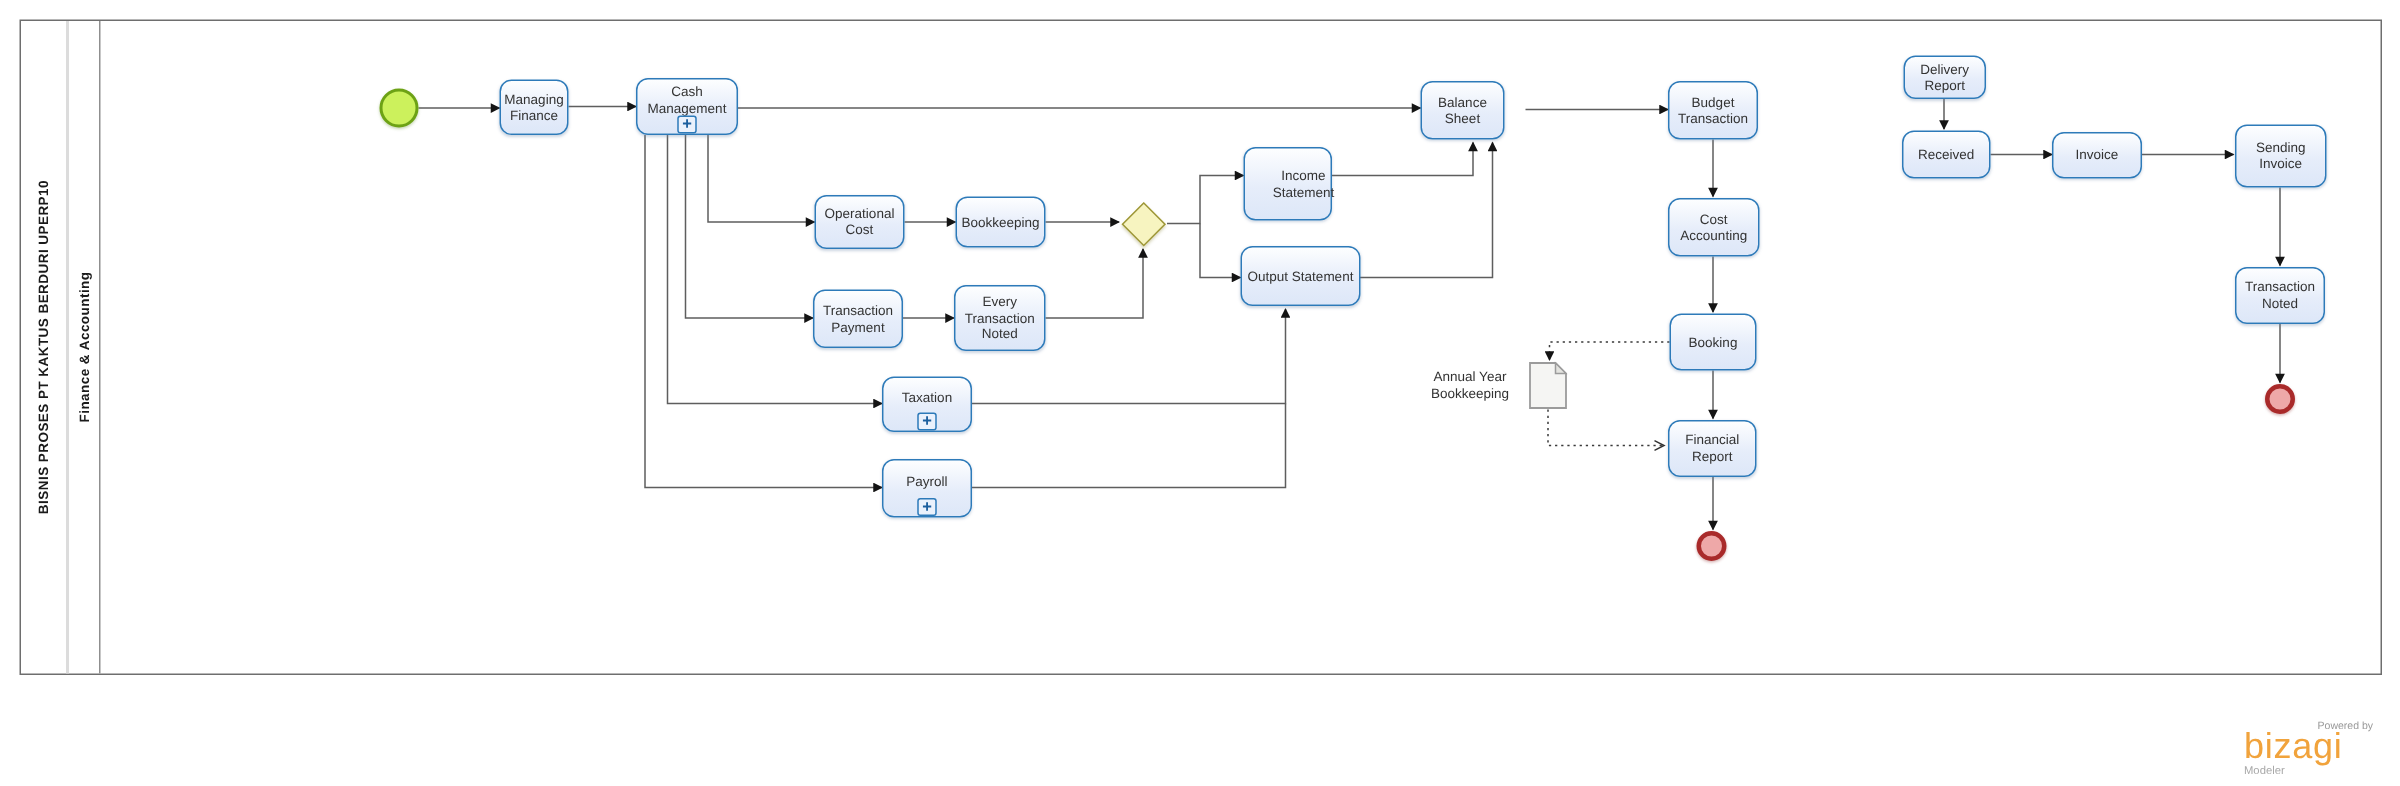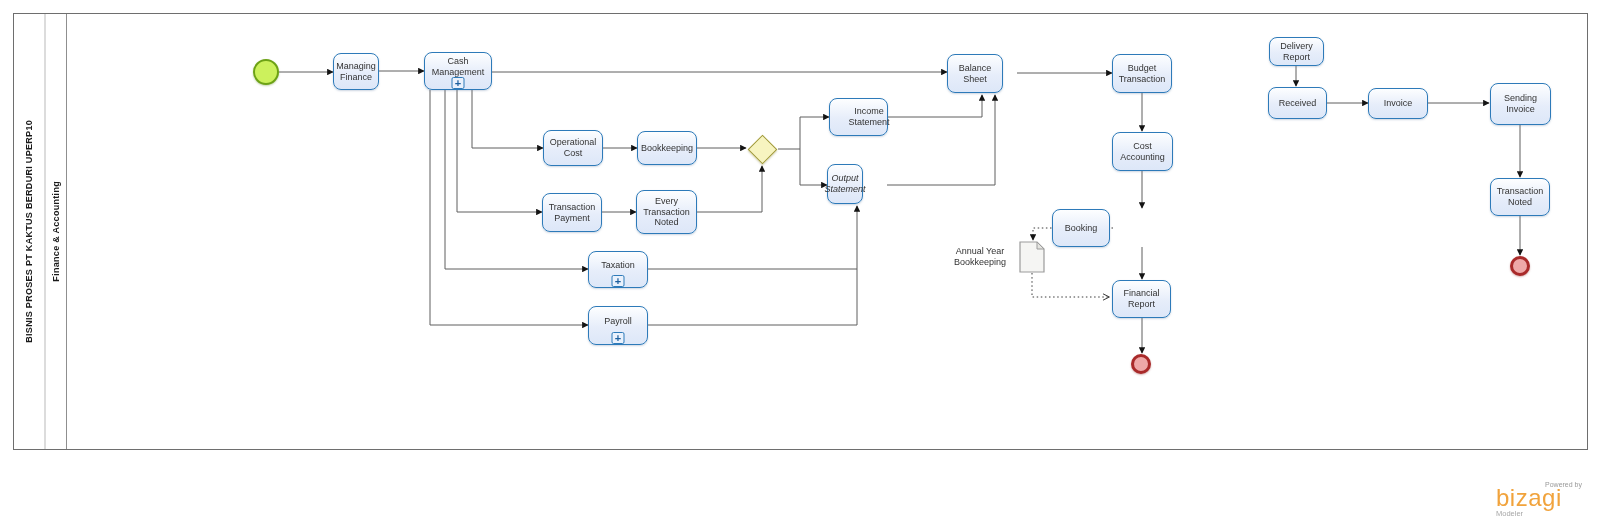--- a/index.html
+++ b/index.html
@@ -117,36 +117,36 @@
       </div>
       <div class="node task" style="left: 542px; top: 193px; width: 60px; height: 39px;">
         <span class="lbl">Transaction Payment</span>
       </div>
       <div class="node task" style="left: 636px; top: 190px; width: 61px; height: 44px;">
         <span class="lbl">Every Transaction Noted</span>
       </div>
       <div class="node gateway" style="left: 747px; top: 134px; width: 30px; height: 30px;">
         <div class="diamond"></div>
       </div>
-      <div class="node task" style="left: 829px; top: 98px; width: 59px; height: 38px; padding-left: 21px;">
+      <div class="node task" style="left: 829px; top: 98px; width: 59px; height: 49px; padding-left: 21px;">
         <span class="lbl">Income Statement</span>
       </div>
-      <div class="node task" style="left: 827px; top: 164px; width: 36px; height: 40px; font-style: italic;">
+      <div class="node task" style="left: 827px; top: 164px; width: 80px; height: 40px;">
         <span class="lbl">Output Statement</span>
       </div>
       <div class="node task" style="left: 947px; top: 54px; width: 56px; height: 39px;">
         <span class="lbl">Balance Sheet</span>
       </div>
       <div class="node task" style="left: 1112px; top: 54px; width: 60px; height: 39px;">
         <span class="lbl">Budget Transaction</span>
       </div>
       <div class="node task" style="left: 1112px; top: 132px; width: 61px; height: 39px;">
         <span class="lbl">Cost Accounting</span>
       </div>
-      <div class="node task" style="left: 1052px; top: 209px; width: 58px; height: 38px;">
+      <div class="node task" style="left: 1113px; top: 209px; width: 58px; height: 38px;">
         <span class="lbl">Booking</span>
       </div>
       <div class="node task" style="left: 1112px; top: 280px; width: 59px; height: 38px;">
         <span class="lbl">Financial Report</span>
       </div>
       <div class="node end" style="left: 1131px; top: 354px; width: 20px; height: 20px;"></div>
       <div class="node subprocess" style="left: 588px; top: 251px; width: 60px; height: 37px;">
         <span class="lbl">Taxation</span>
         <div class="plus-marker">+</div>
       </div>

